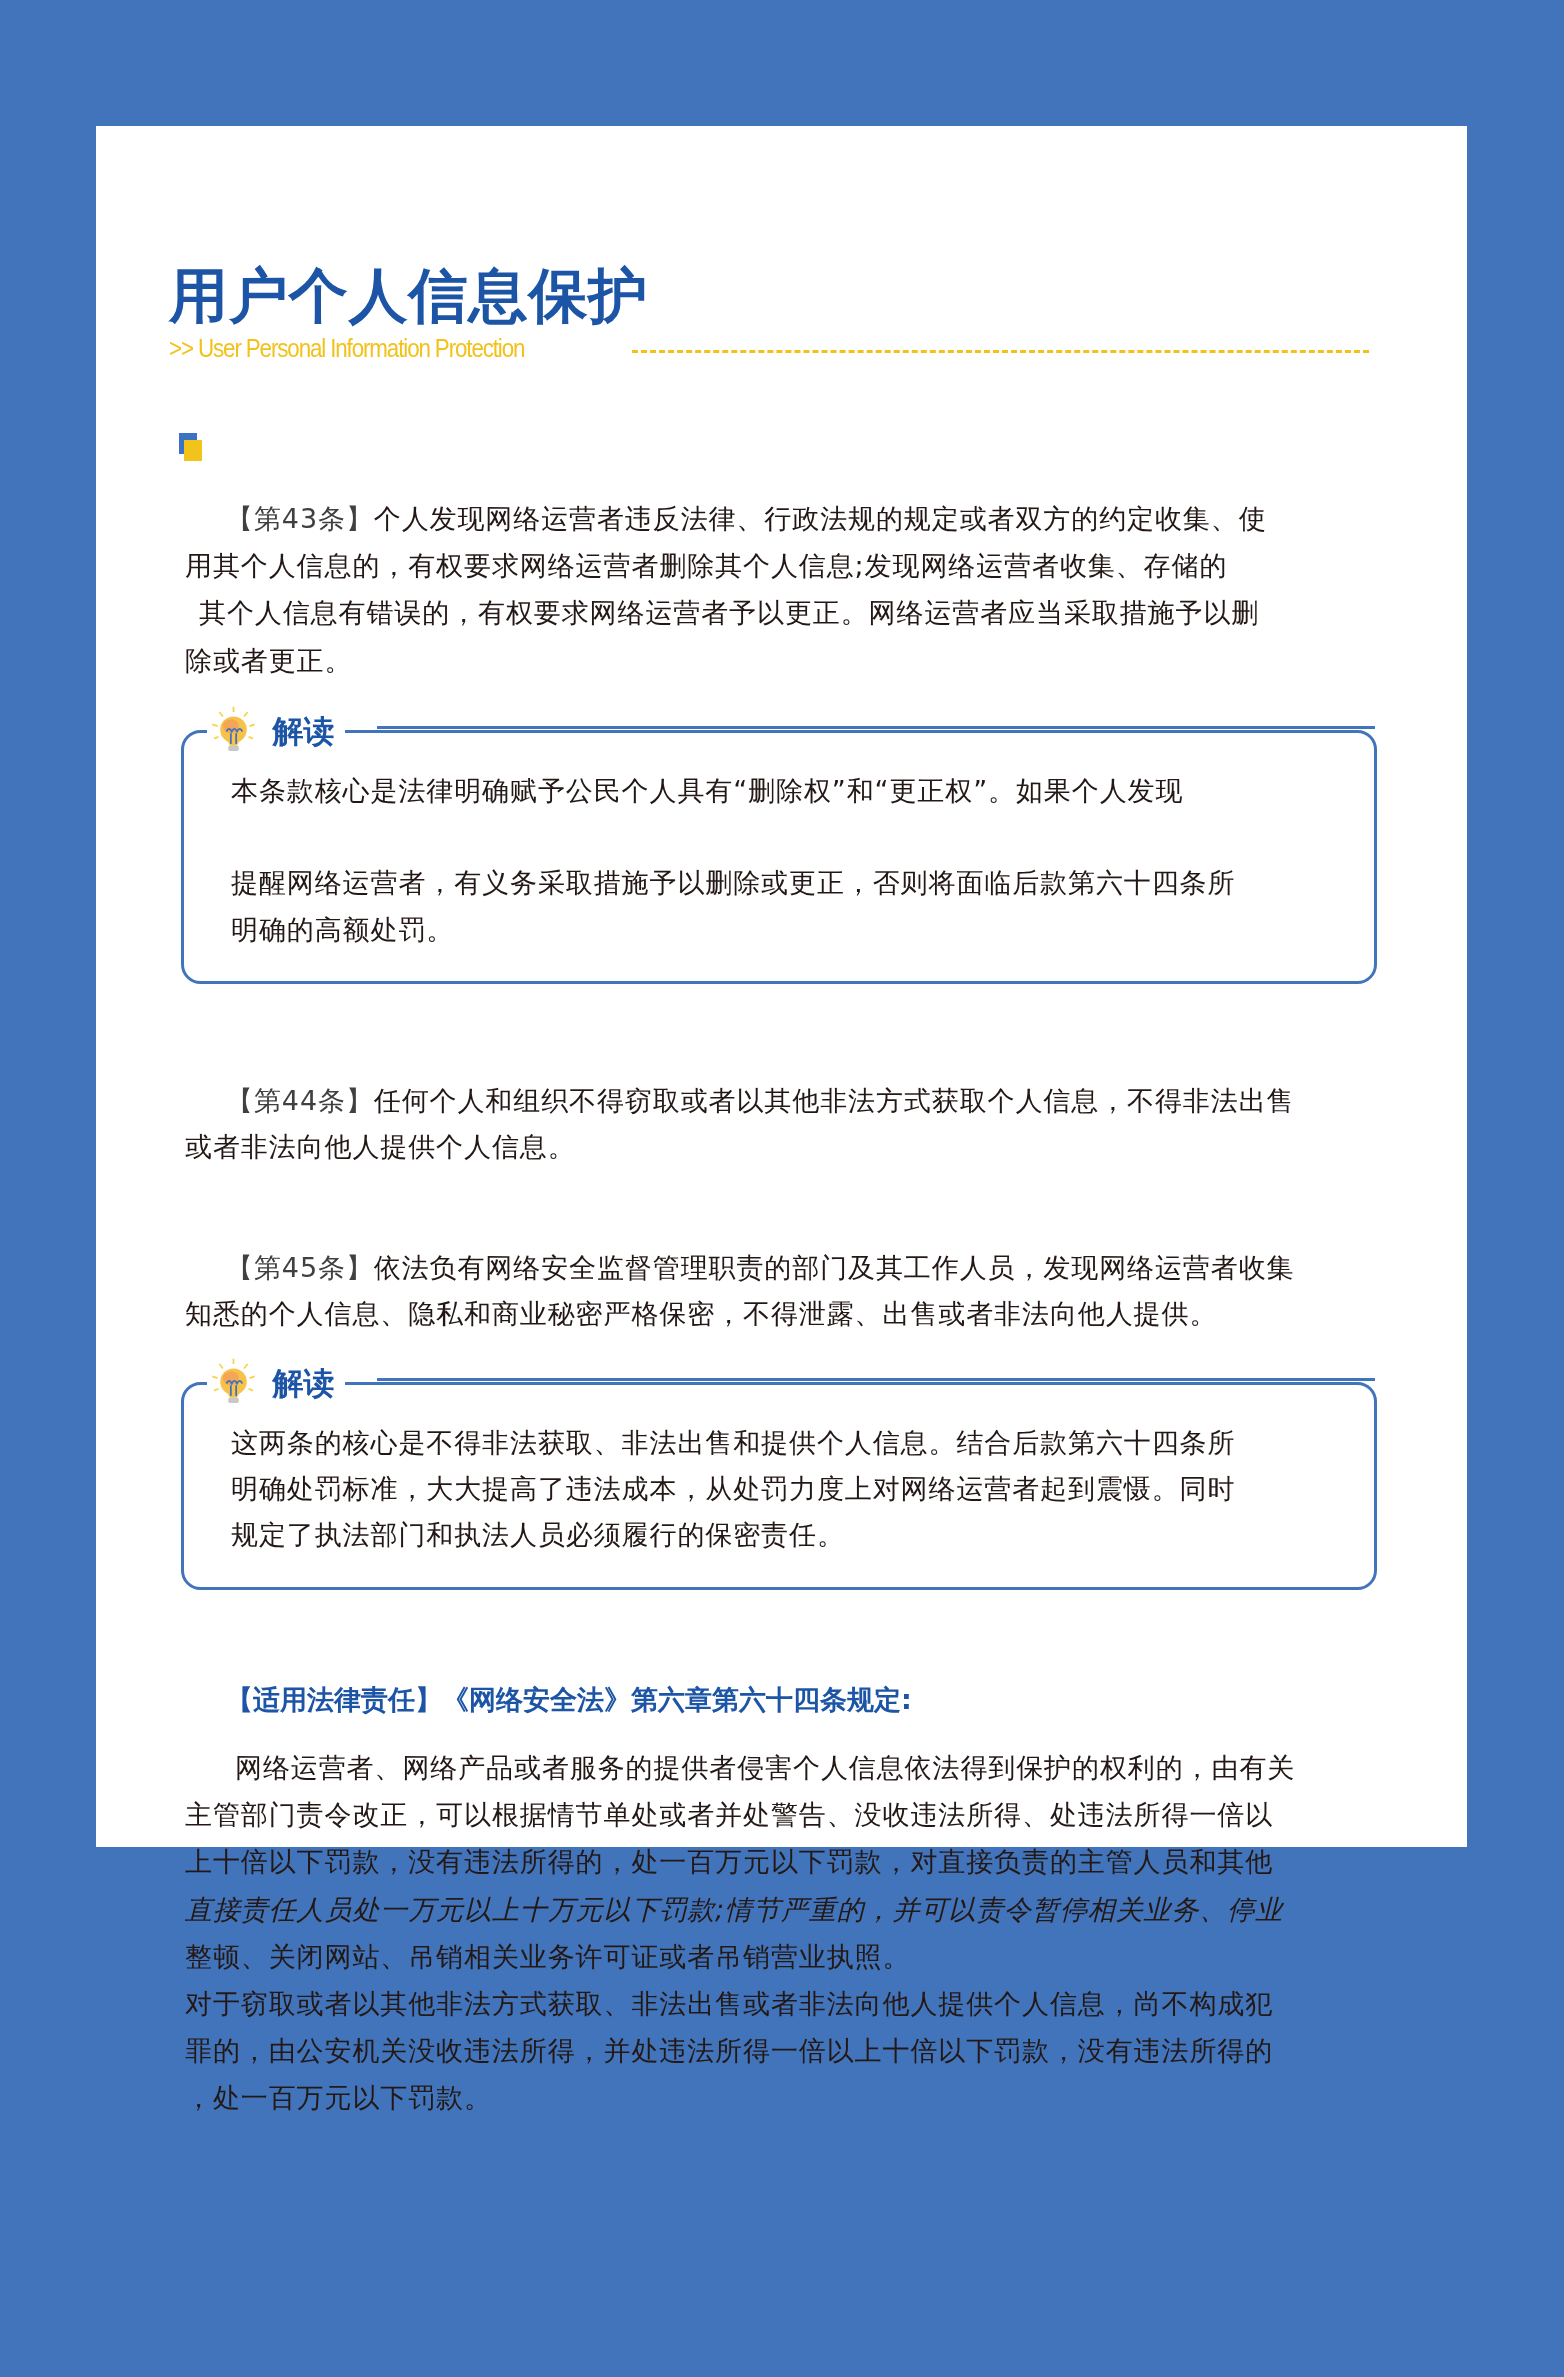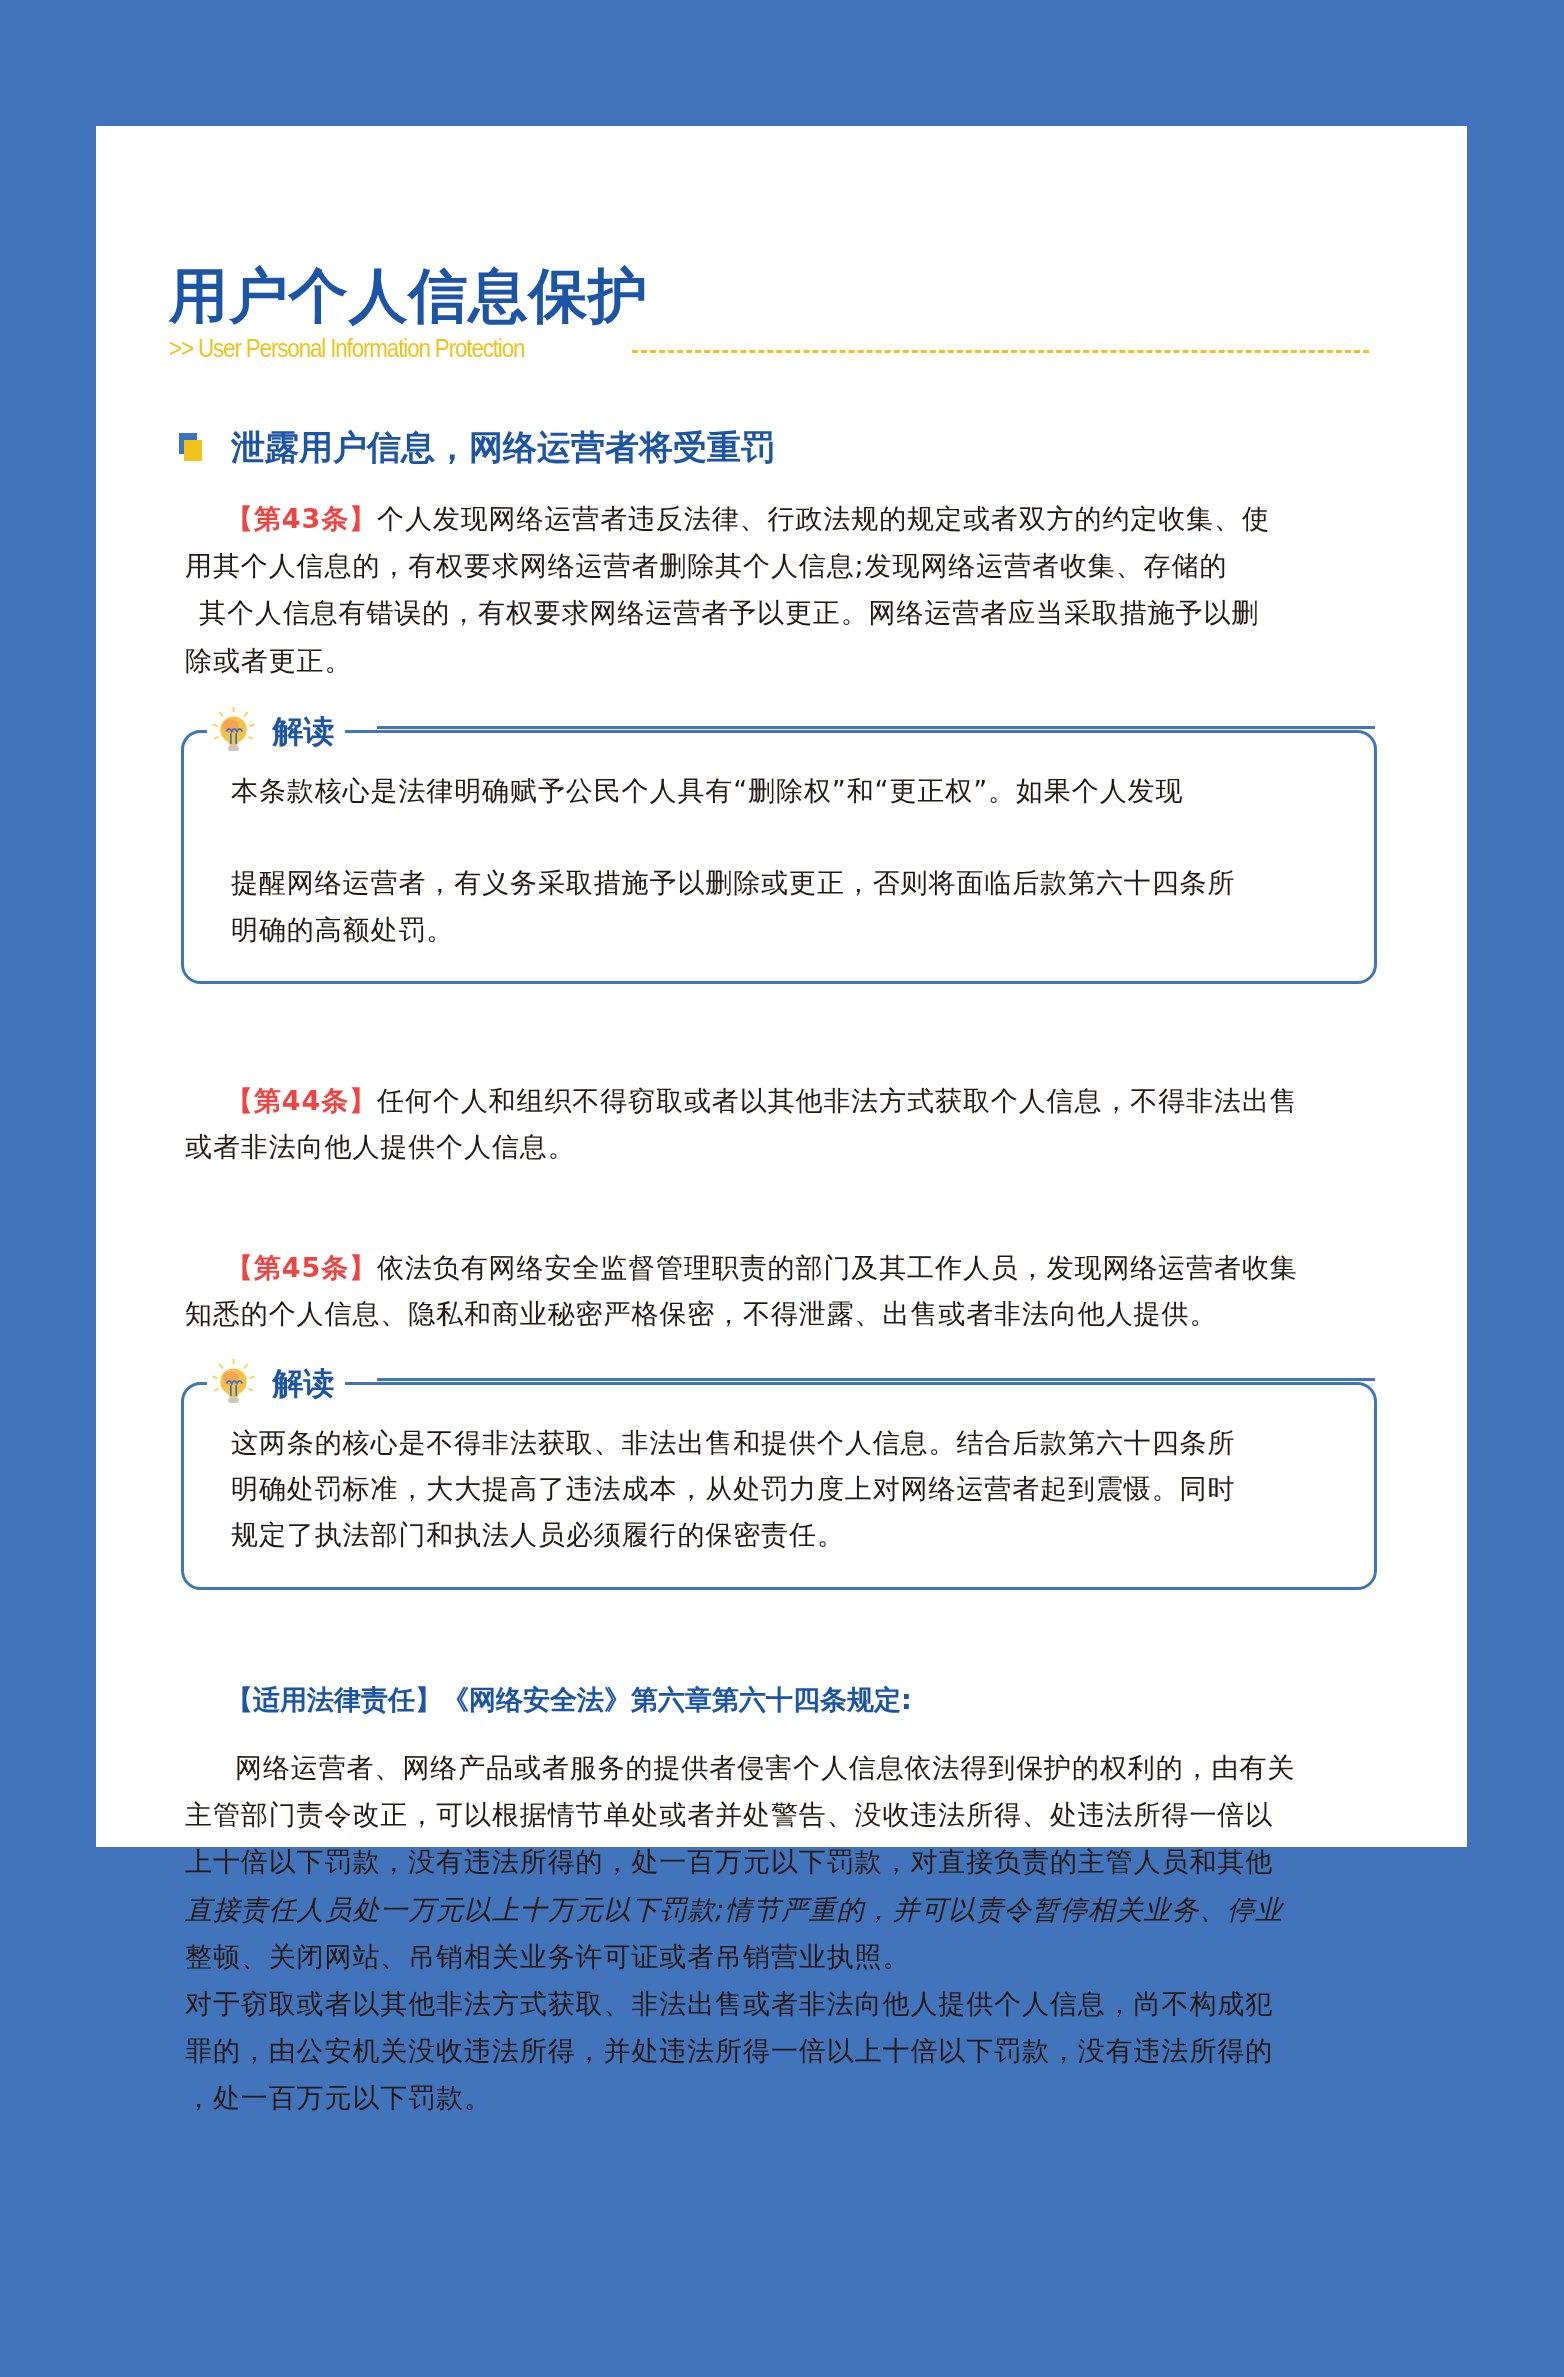--- a/index.html
+++ b/index.html
@@ -37,21 +37,21 @@
   .sec-icon .b { position:absolute; left:0; top:0; width:18px; height:21.4px; background:#3c72c4; }
   .sec-icon .y { position:absolute; left:5.3px; top:7.1px; width:18px; height:21.4px; background:#f2c41b; }
   .sec-title {
     left: 135px; top: 298px;
     font-size: 34px; font-weight: bold; color: #1d55a6; line-height: 46px;
   }
   .line {
     font-size: 27px; color: #231815; line-height: 36px;
     letter-spacing: 0.9px;
   }
-  .tag { color: #ef4444; font-weight: bold; }
+  .tag { color: #404040; font-weight: normal; }
   .box {
     position: absolute;
     border: 3.6px solid #4174ba;
     border-radius: 19.6px;
     background: #fff;
   }
   .box-head {
     position: absolute; height: 53px; background: #fff;
     display: flex; align-items: center;
   }
@@ -71,21 +71,20 @@
 <div class="page">
 
   <div class="abs title">用户个人信息保护</div>
   <div class="abs subtitle">&gt;&gt; User Personal Information Protection</div>
   <div class="abs dash"></div>
 
   <div class="abs sec-icon">
     <div class="b"></div>
       <div class="y"></div>
   </div>
-  <div class="abs sec-title">泄露用户信息，网络运营者将受重罚</div>
 
   <div>
     <div class="abs line" style="left:130px; top:375px;"><span class="tag">【第43条】</span><span>个人发现网络运营者违反法律、行政法规的规定或者双方的约定收集、使</span></div>
     <div class="abs line" style="left:89px; top:422px;">用其个人信息的，有权要求网络运营者删除其个人信息;发现网络运营者收集、存储的</div>
     <div class="abs line" style="left:89px; top:469px;margin-left:14px;">其个人信息有错误的，有权要求网络运营者予以更正。网络运营者应当采取措施予以删</div>
     <div class="abs line" style="left:89px; top:517px;">除或者更正。</div>
   </div>
 
   <div class="box" style="left:85px; top:604px; width:1190px; height:248px;"></div>
   <div class="box-head" style="left:111px; top:579px; width:138px;">

